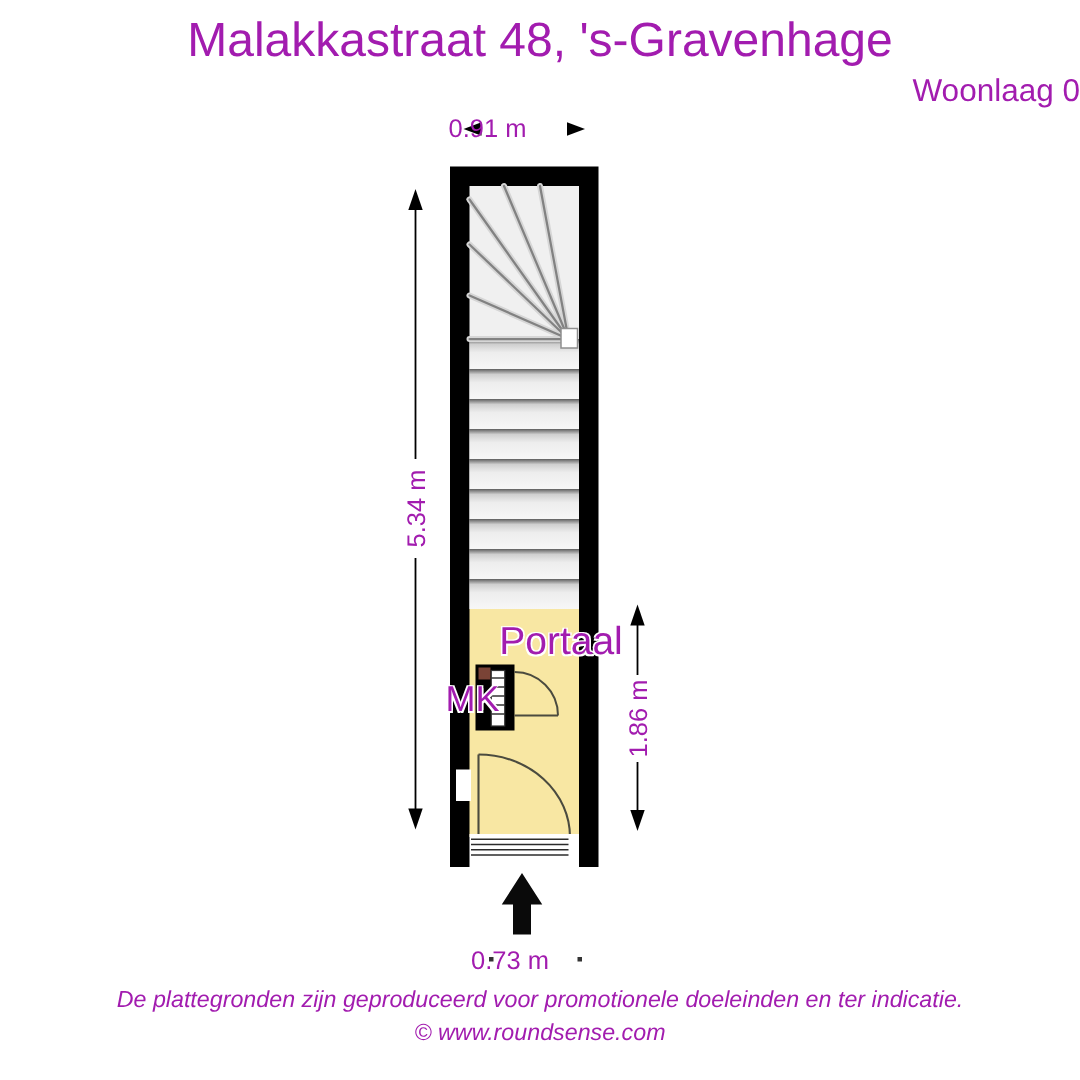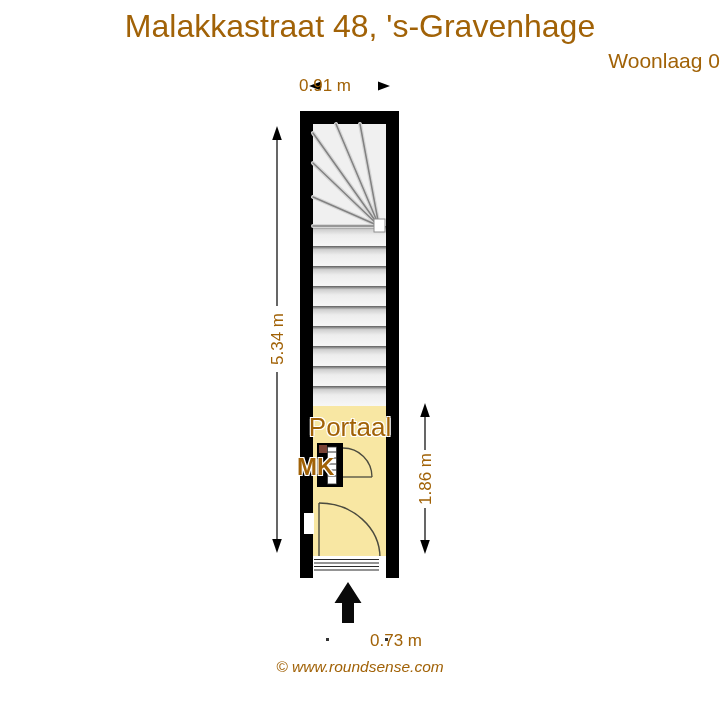--- a/index.html
+++ b/index.html
@@ -1,31 +1,31 @@
 <!DOCTYPE html>
 <html><head>
 <meta charset="utf-8">
 <style>
   html,body{margin:0;padding:0;background:#fff;}
   #stage{
     position:relative;width:720px;height:720px;background:#ffffff;
-    font-family:"Liberation Sans","DejaVu Sans",sans-serif;color:#a16207;overflow:hidden;
+    font-family:"Liberation Sans","DejaVu Sans",sans-serif;color:#a21caf;overflow:hidden;
   }
   .abs{position:absolute;}
   #title{left:0;right:0;top:8px;text-align:center;font-size:32px;letter-spacing:0px;}
   #subtitle{left:0;right:0;top:49px;text-align:right;font-size:21px;}
   #dim-top{left:299px;width:100px;top:76px;font-size:17px;white-space:nowrap;}
   .vdim{font-size:17px;white-space:nowrap;transform:translate(-50%,-50%) rotate(-90deg);}
   #dim-left{left:278px;top:339px;}
   #dim-right{left:426px;top:479px;}
   #room-portaal{left:300px;width:100px;top:412px;text-align:center;font-size:26px;
+    text-shadow:1px 1px 0 #fff,-1px -1px 0 #fff,1px -1px 0 #fff,-1px 1px 0 #fff;padding-left:24px;}
+  #room-mk{left:297px;top:453px;font-size:24px;
     text-shadow:1px 1px 0 #fff,-1px -1px 0 #fff,1px -1px 0 #fff,-1px 1px 0 #fff;}
-  #room-mk{left:297px;top:453px;font-size:24px;
-    text-shadow:1px 1px 0 #fff,-1px -1px 0 #fff,1px -1px 0 #fff,-1px 1px 0 #fff;font-weight:bold;}
-  #dim-entrance{left:322px;width:100px;top:631px;text-align:right;font-size:17px;white-space:nowrap;}
+  #dim-entrance{left:290px;width:100px;top:631px;text-align:center;font-size:17px;white-space:nowrap;}
   #footer{left:0;right:0;top:656px;text-align:center;font-style:italic;font-size:15.5px;line-height:1.42;}
   svg{position:absolute;left:0;top:0;pointer-events:none;}
 </style>
 </head>
 <body>
 
 <div id="stage">
 
   <svg width="720" height="720" viewBox="0 0 720 720">
     <defs>
@@ -148,16 +148,17 @@
 
   <div id="dim-right" class="abs vdim">1.86 m</div>
 
   <div id="room-portaal" class="abs">Portaal</div>
 
   <div id="room-mk" class="abs">MK</div>
 
   <div id="dim-entrance" class="abs">0.73 m</div>
 
   <div id="footer" class="abs">
+    <div>De plattegronden zijn geproduceerd voor promotionele doeleinden en ter indicatie.</div>
     <div>© www.roundsense.com</div>
   </div>
 
 </div>
 
 </body></html>

